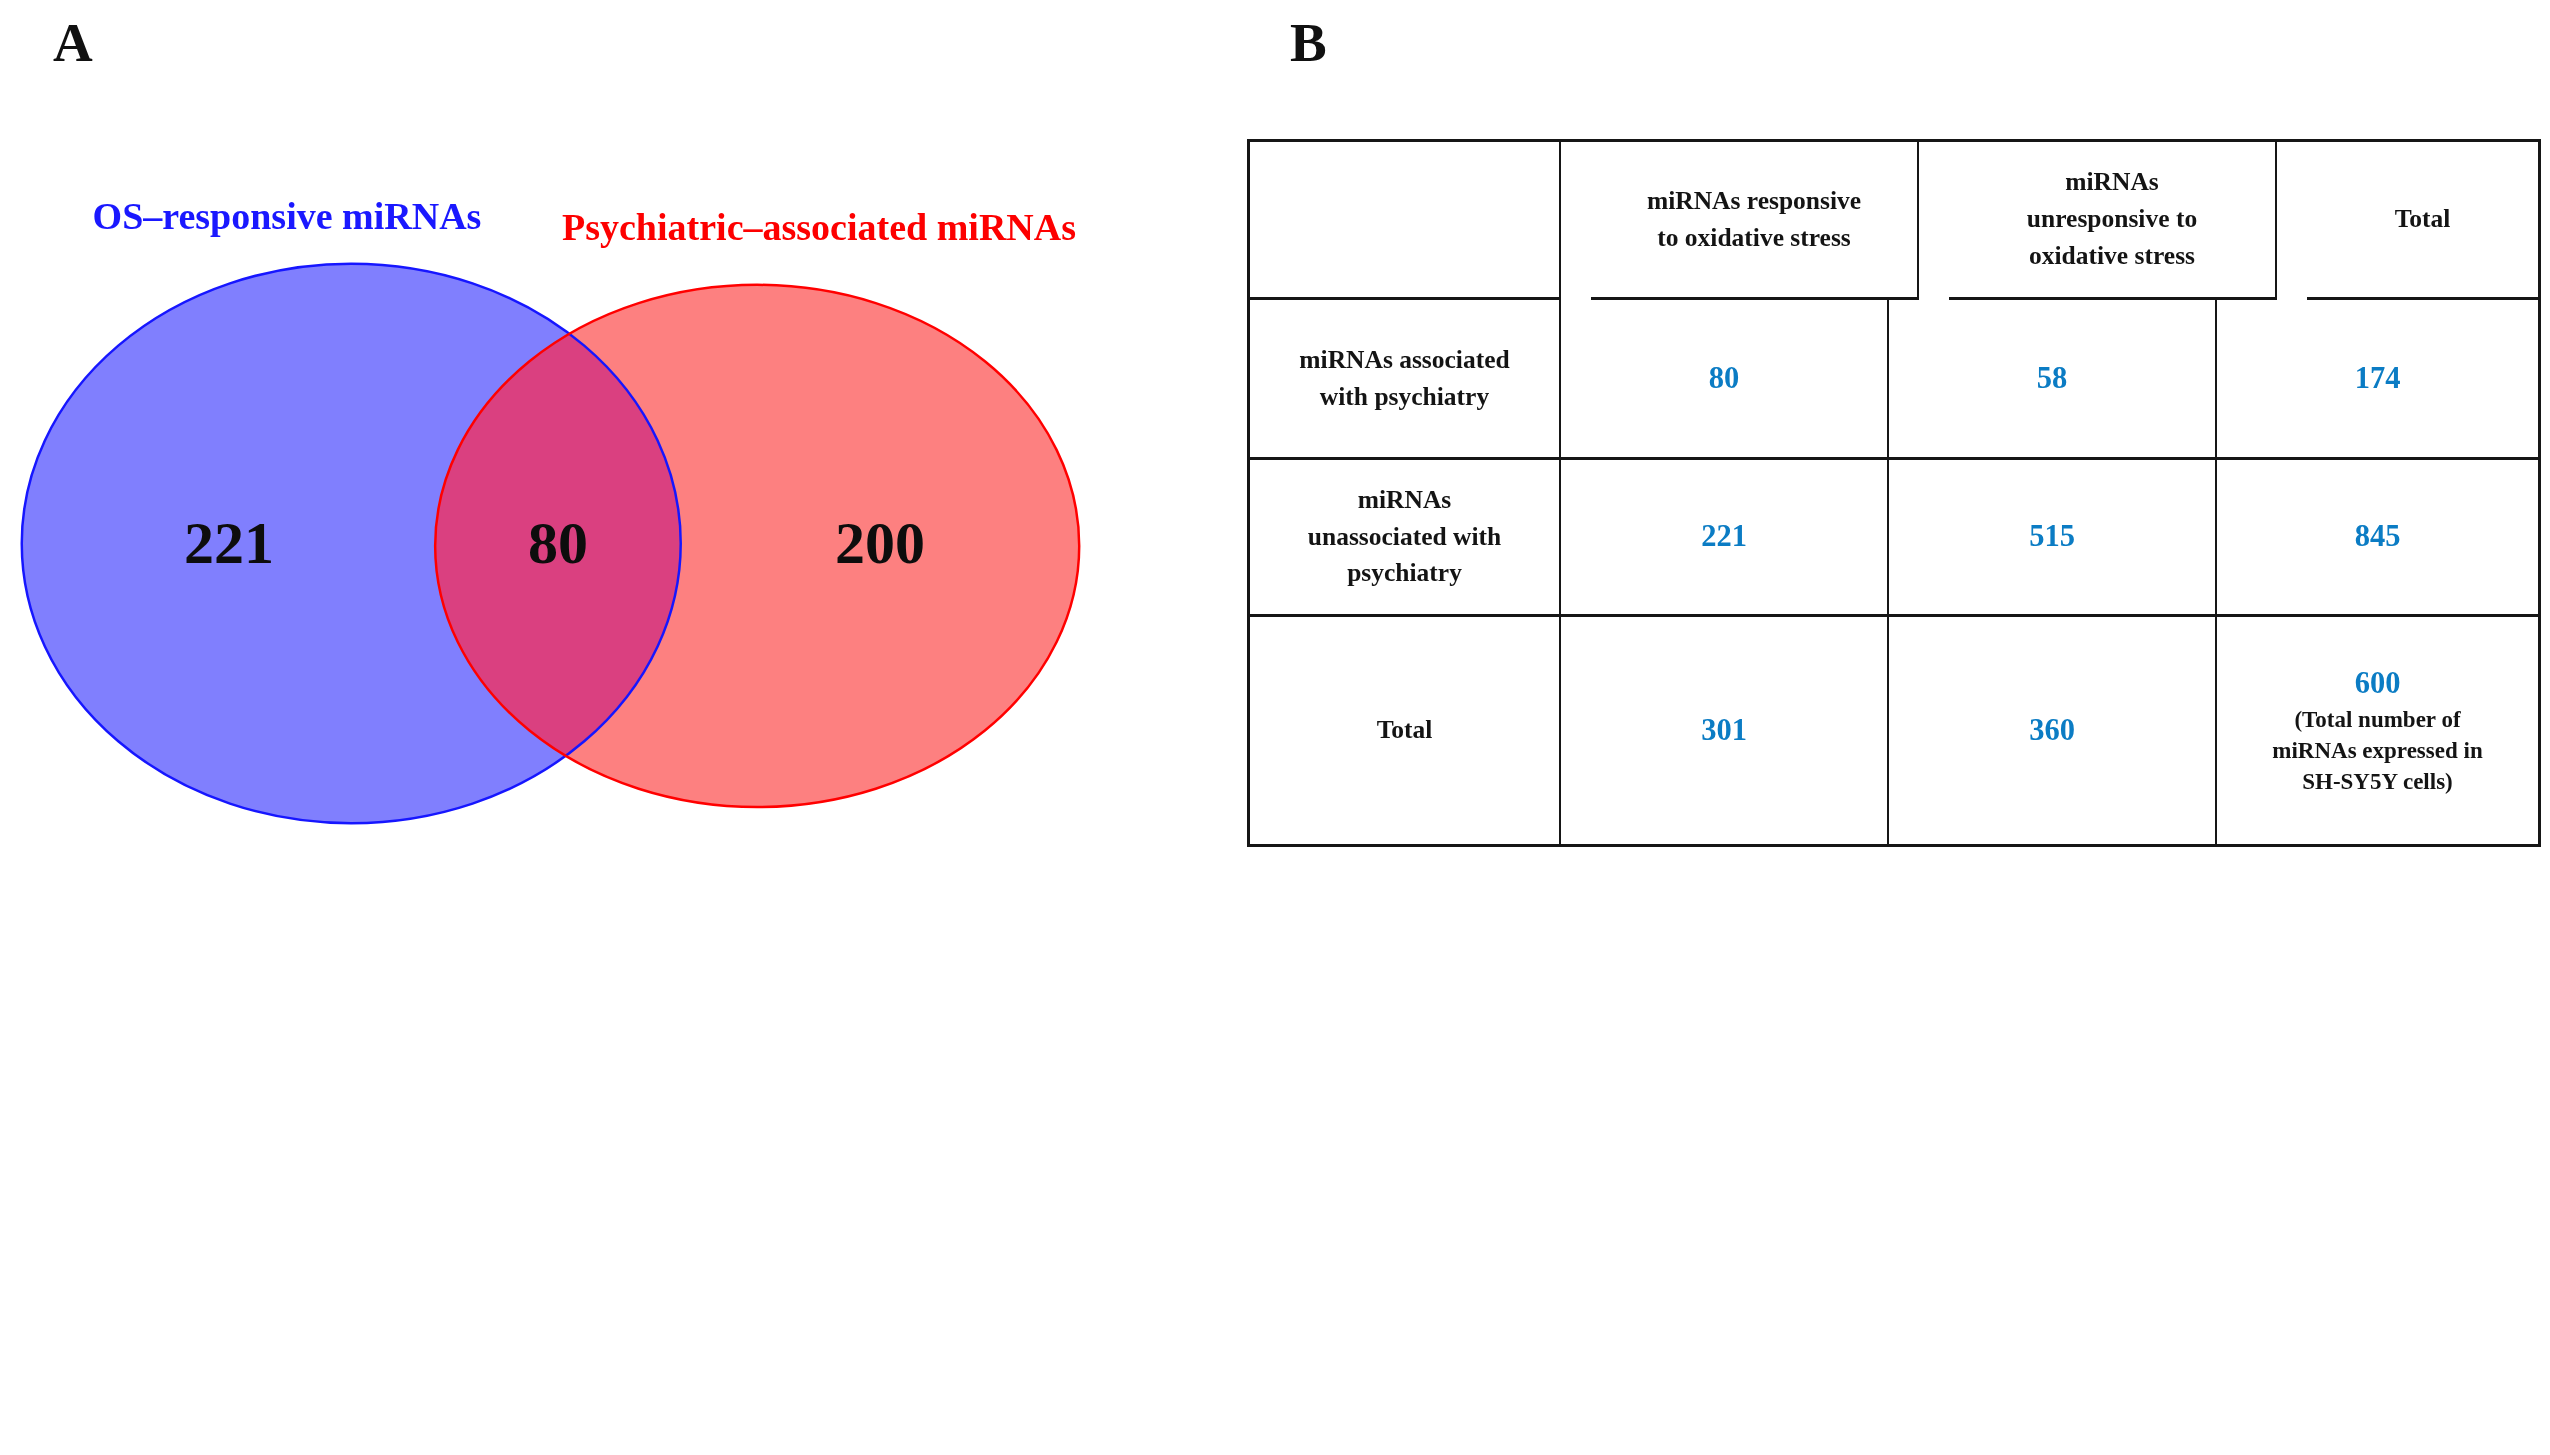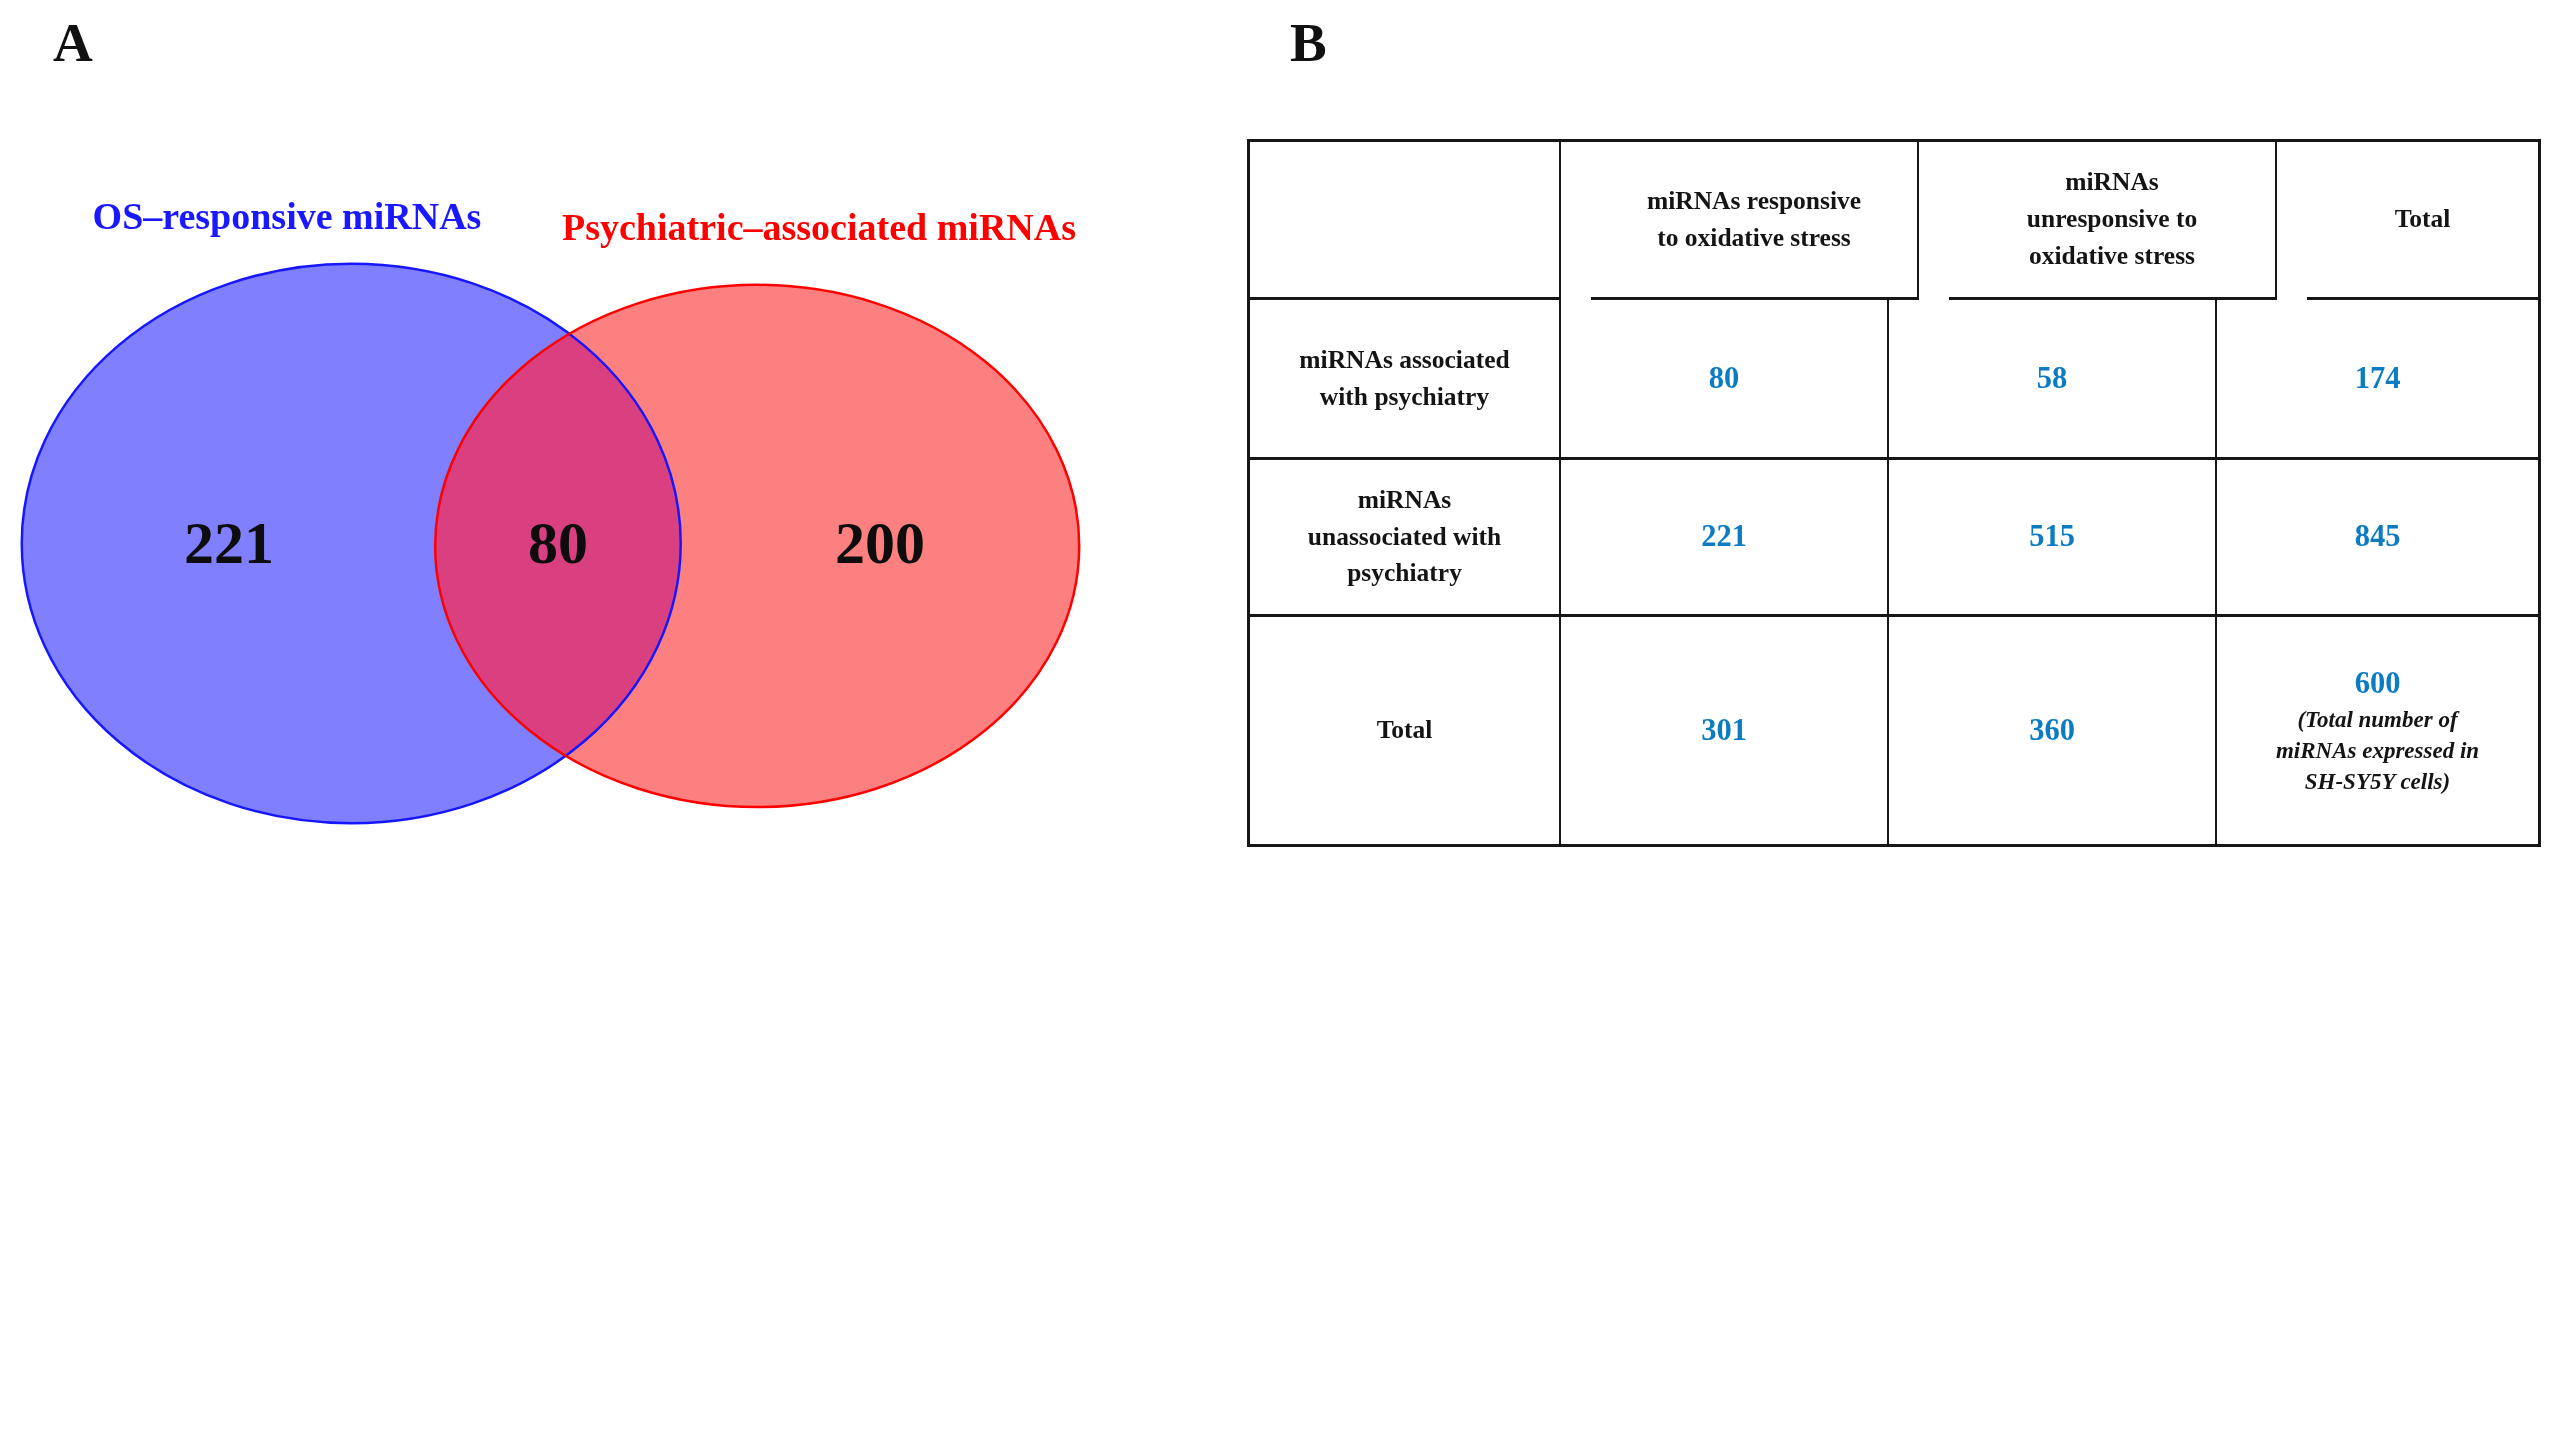--- a/index.html
+++ b/index.html
@@ -55,21 +55,21 @@
     padding:5px 8.7px;
     white-space:pre-line;
   }
   .tcell.c0{width:311px;}
   .tcell.c1{width:328px;}
   .tcell.c2{width:328px;}
   .tcell.c3{flex:1;border-right:none;}
   .trow-3 .tcell{border-bottom:none;}
   .thead, .tlabel{font-weight:bold;font-size:25.5px;line-height:1.45;}
   .tvalue{font-weight:bold;font-size:30.5px;color:#0b7cc4;line-height:1.3;}
-  .tnote{font-weight:bold;font-size:23px;line-height:1.35;color:#141414;margin-top:1.2px;font-style:italic;}
+  .tnote{font-weight:bold;font-size:23px;line-height:1.35;color:#141414;margin-top:1.2px;}
   
   .fisher{
     position:absolute;left:1268px;top:897px;
     font-size:37px;color:#0d0d0d;
     line-height:56px;
     white-space:pre;
   }
 </style>
 </head>
 <body>

